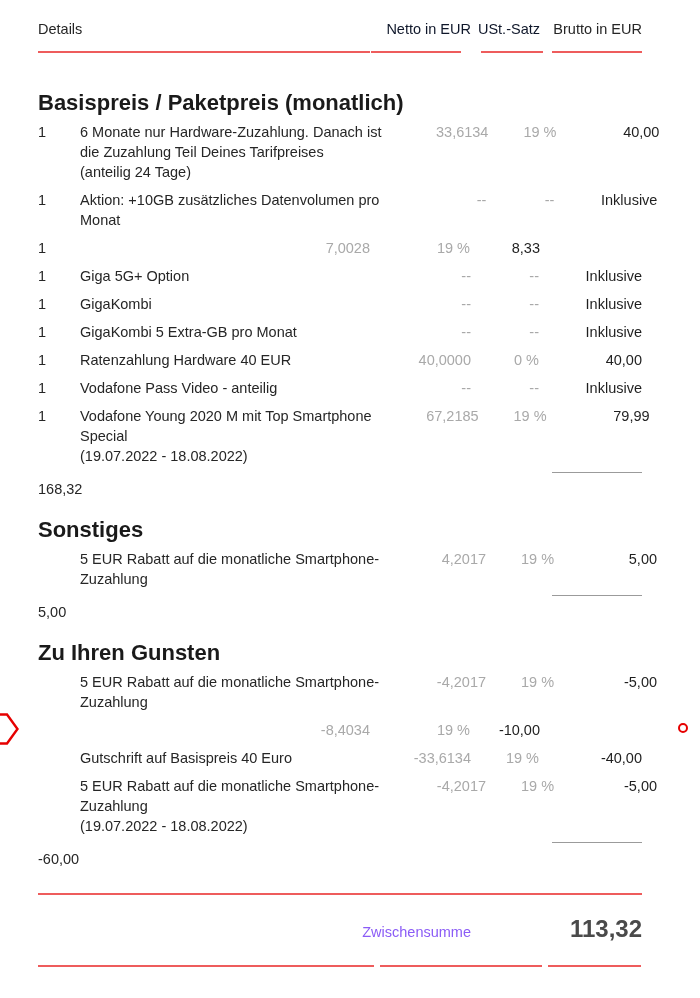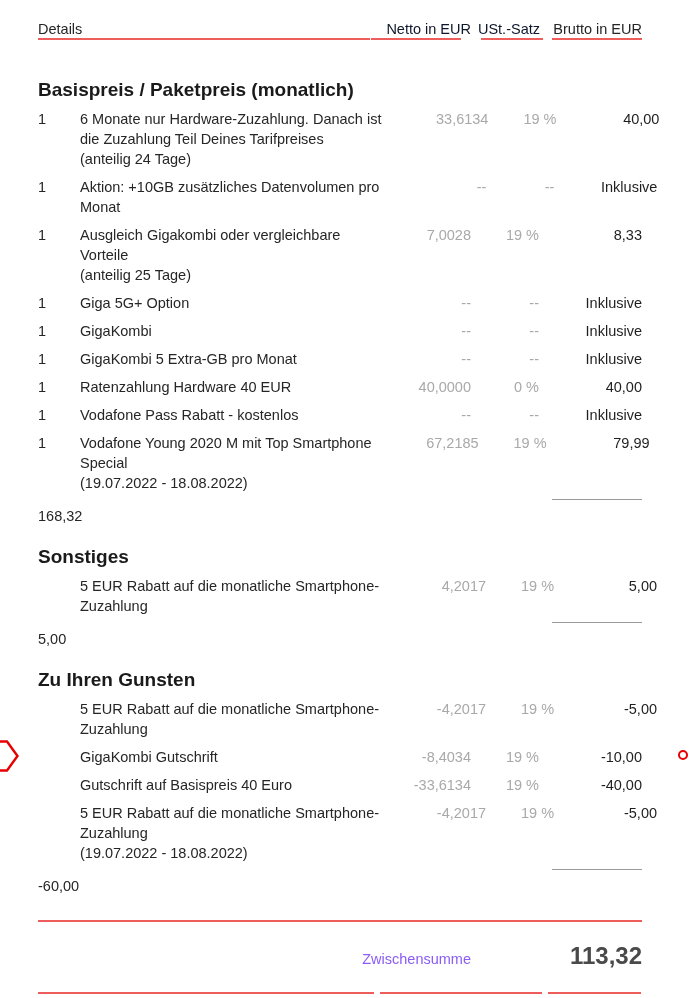--- a/index.html
+++ b/index.html
@@ -6,32 +6,32 @@
   html, body { background: #ffffff; }
   body {
     width: 700px; height: 998px; margin: 0 auto; position: relative; overflow: hidden;
     font-family: "Liberation Sans", "DejaVu Sans", sans-serif;
     color: #262626; font-size: 14.5px;
   }
   .page { padding: 20px 58px 0 38px; }
 
   
   .hdr { display: grid; grid-template-columns: 42px 1fr 101px 69px 102px; line-height: 18px; }
-  .hdr .cell { position: relative; padding-bottom: 2px; }
+  .hdr .cell { position: relative; padding-bottom: 15px; }
   .hdr .cell .u { position: absolute; bottom: 0; height: 2px; background: #ee5c5c; }
   .hdr .c-details { grid-column: 1 / 3; }
   .hdr .c-details .u { left: 0; right: 0; }
   .hdr .num { text-align: right; }
   .hdr .c-netto .u { right: 10px; width: 90px; }
   .hdr .c-ust .u { right: -3px; width: 62px; }
   .hdr .c-brutto .u { right: 0; width: 90px; }
   .muted { color: #0f172a; }
 
   
-  .section-title { font-size: 19px; font-weight: 700; color: #1a1a1a; line-height: 22px; }
+  .section-title { font-size: 22px; font-weight: 700; color: #1a1a1a; line-height: 22px; }
   .s-first .section-title { margin-top: 39px; }
   .s-next .section-title { margin-top: 20px; }
   .rows { margin-top: 5px; }
 
   .row { display: grid; grid-template-columns: 42px 1fr 101px 69px 102px;
          margin-top: 8px; line-height: 20px; position: relative; }
   .row .qty { color: #262626; }
   .row .desc { padding-right: 6px; }
   .row .desc div { white-space: nowrap; }
   .row .netto, .row .ust { text-align: right; color: #a9a9a9; }
@@ -103,25 +103,20 @@
             <div class="desc">
               <div>Aktion: +10GB zusätzliches Datenvolumen pro</div>
               <div>Monat</div>
             </div>
             <div class="netto">--</div>
             <div class="ust">--</div>
             <div class="brutto">Inklusive</div>
           </div>
           <div class="row">
             <div class="qty">1</div>
-            <div class="desc">
-              <div>Ausgleich Gigakombi oder vergleichbare</div>
-              <div>Vorteile</div>
-              <div>(anteilig 25 Tage)</div>
-            </div>
             <div class="netto">7,0028</div>
             <div class="ust">19 %</div>
             <div class="brutto">8,33</div>
           </div>
           <div class="row">
             <div class="qty">1</div>
             <div class="desc">
               <div>Giga 5G+ Option</div>
             </div>
             <div class="netto">--</div>
@@ -151,21 +146,21 @@
             <div class="desc">
               <div>Ratenzahlung Hardware 40 EUR</div>
             </div>
             <div class="netto">40,0000</div>
             <div class="ust">0 %</div>
             <div class="brutto">40,00</div>
           </div>
           <div class="row">
             <div class="qty">1</div>
             <div class="desc">
-              <div>Vodafone Pass Rabatt - kostenlos</div>
+              <div>Vodafone Pass Video - anteilig</div>
             </div>
             <div class="netto">--</div>
             <div class="ust">--</div>
             <div class="brutto">Inklusive</div>
           </div>
           <div class="row">
             <div class="qty">1</div>
             <div class="desc">
               <div>Vodafone Young 2020 M mit Top Smartphone</div>
               <div>Special</div>
@@ -208,23 +203,20 @@
             <div class="desc">
               <div>5 EUR Rabatt auf die monatliche Smartphone-</div>
               <div>Zuzahlung</div>
             </div>
             <div class="netto">-4,2017</div>
             <div class="ust">19 %</div>
             <div class="brutto">-5,00</div>
           </div>
           <div class="row">
             <div class="qty"></div>
-            <div class="desc">
-              <div>GigaKombi Gutschrift</div>
-            </div>
             <div class="netto">-8,4034</div>
             <div class="ust">19 %</div>
             <div class="brutto">-10,00</div>
             <div class="mark-arrow"><svg width="19" height="32" viewBox="0 0 19 32">
                 <path d="M -2 1.5 H 7 L 17.5 16 L 7 30.5 H -2" fill="none" stroke="#e60000" stroke-width="2.4"></path>
               </svg></div>
             <div class="mark-dot"></div>
           </div>
           <div class="row">
             <div class="qty"></div>

